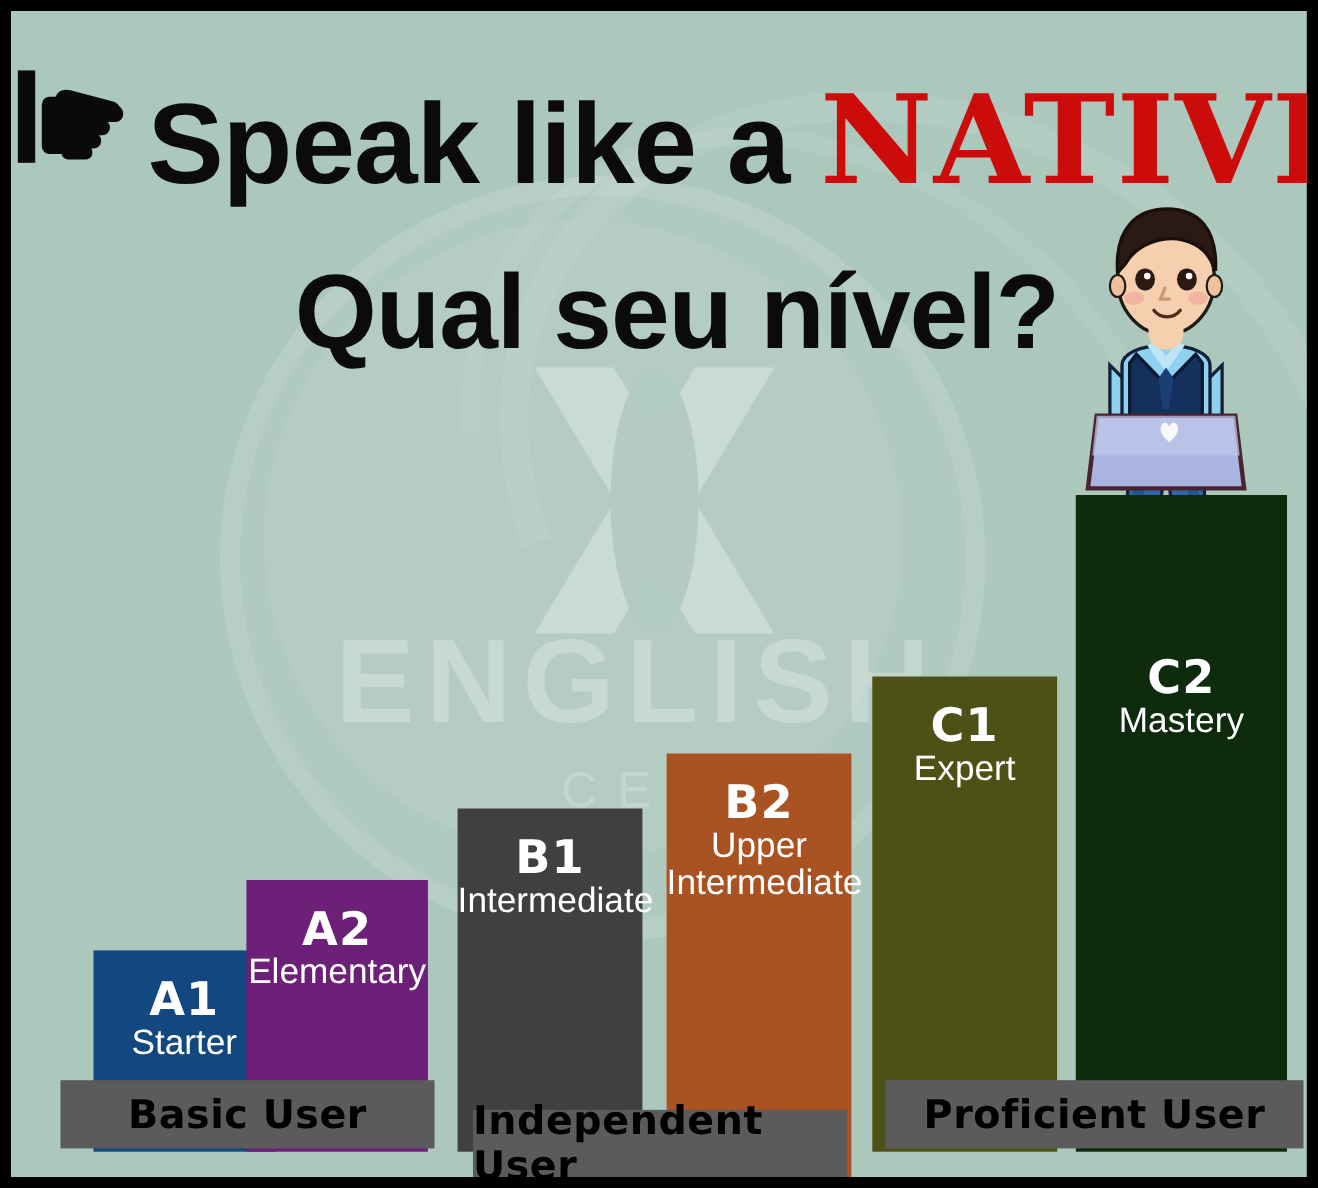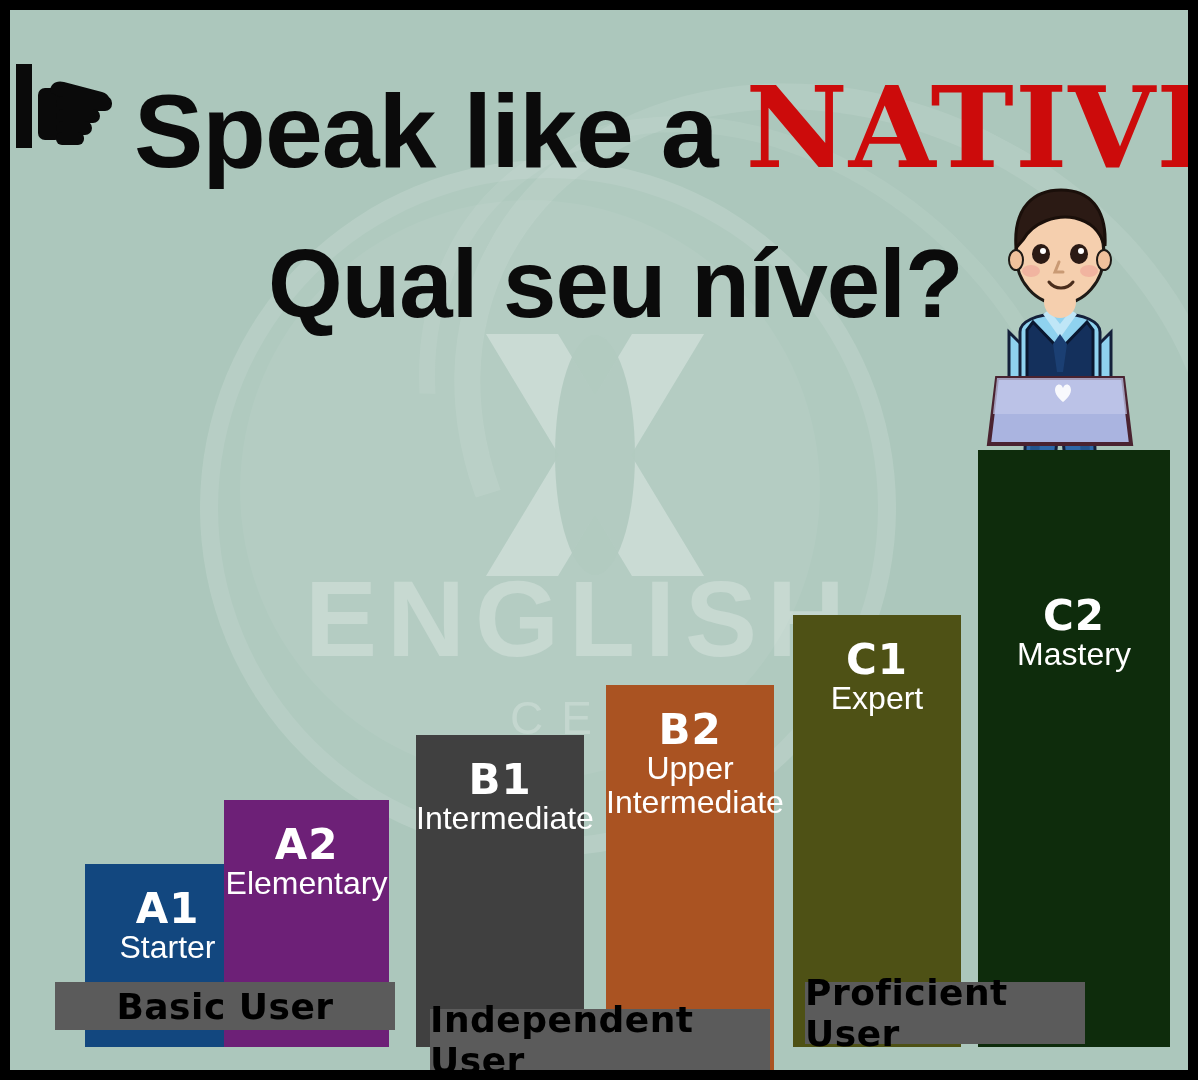--- a/index.html
+++ b/index.html
@@ -277,24 +277,24 @@
     <div class="bar" style="left:783px;top:605px;width:168px;height:432px;background:#4e5115;">
       <span class="code">C1</span>
       <span class="name">Expert</span>
     </div>
 
     <div class="bar" style="left:968px;top:440px;width:192px;height:597px;background:#0e2c0c;padding-top:145px;">
       <span class="code">C2</span>
       <span class="name">Mastery</span>
     </div>
 
-    <div class="band" style="left:45px;top:972px;width:340px;height:48px;">
+    <div class="band" style="left:45px;top:972px;width:340px;height:62px;">
       <span>Basic User</span>
     </div>
     <div class="band" style="left:420px;top:999px;width:340px;height:62px;">
       <span>Independent User</span>
     </div>
-    <div class="band" style="left:795px;top:972px;width:280px;height:62px;">
+    <div class="band" style="left:795px;top:972px;width:380px;height:62px;">
       <span>Proficient User</span>
     </div>
 
   </div>
 </div>
 
 </body></html>

